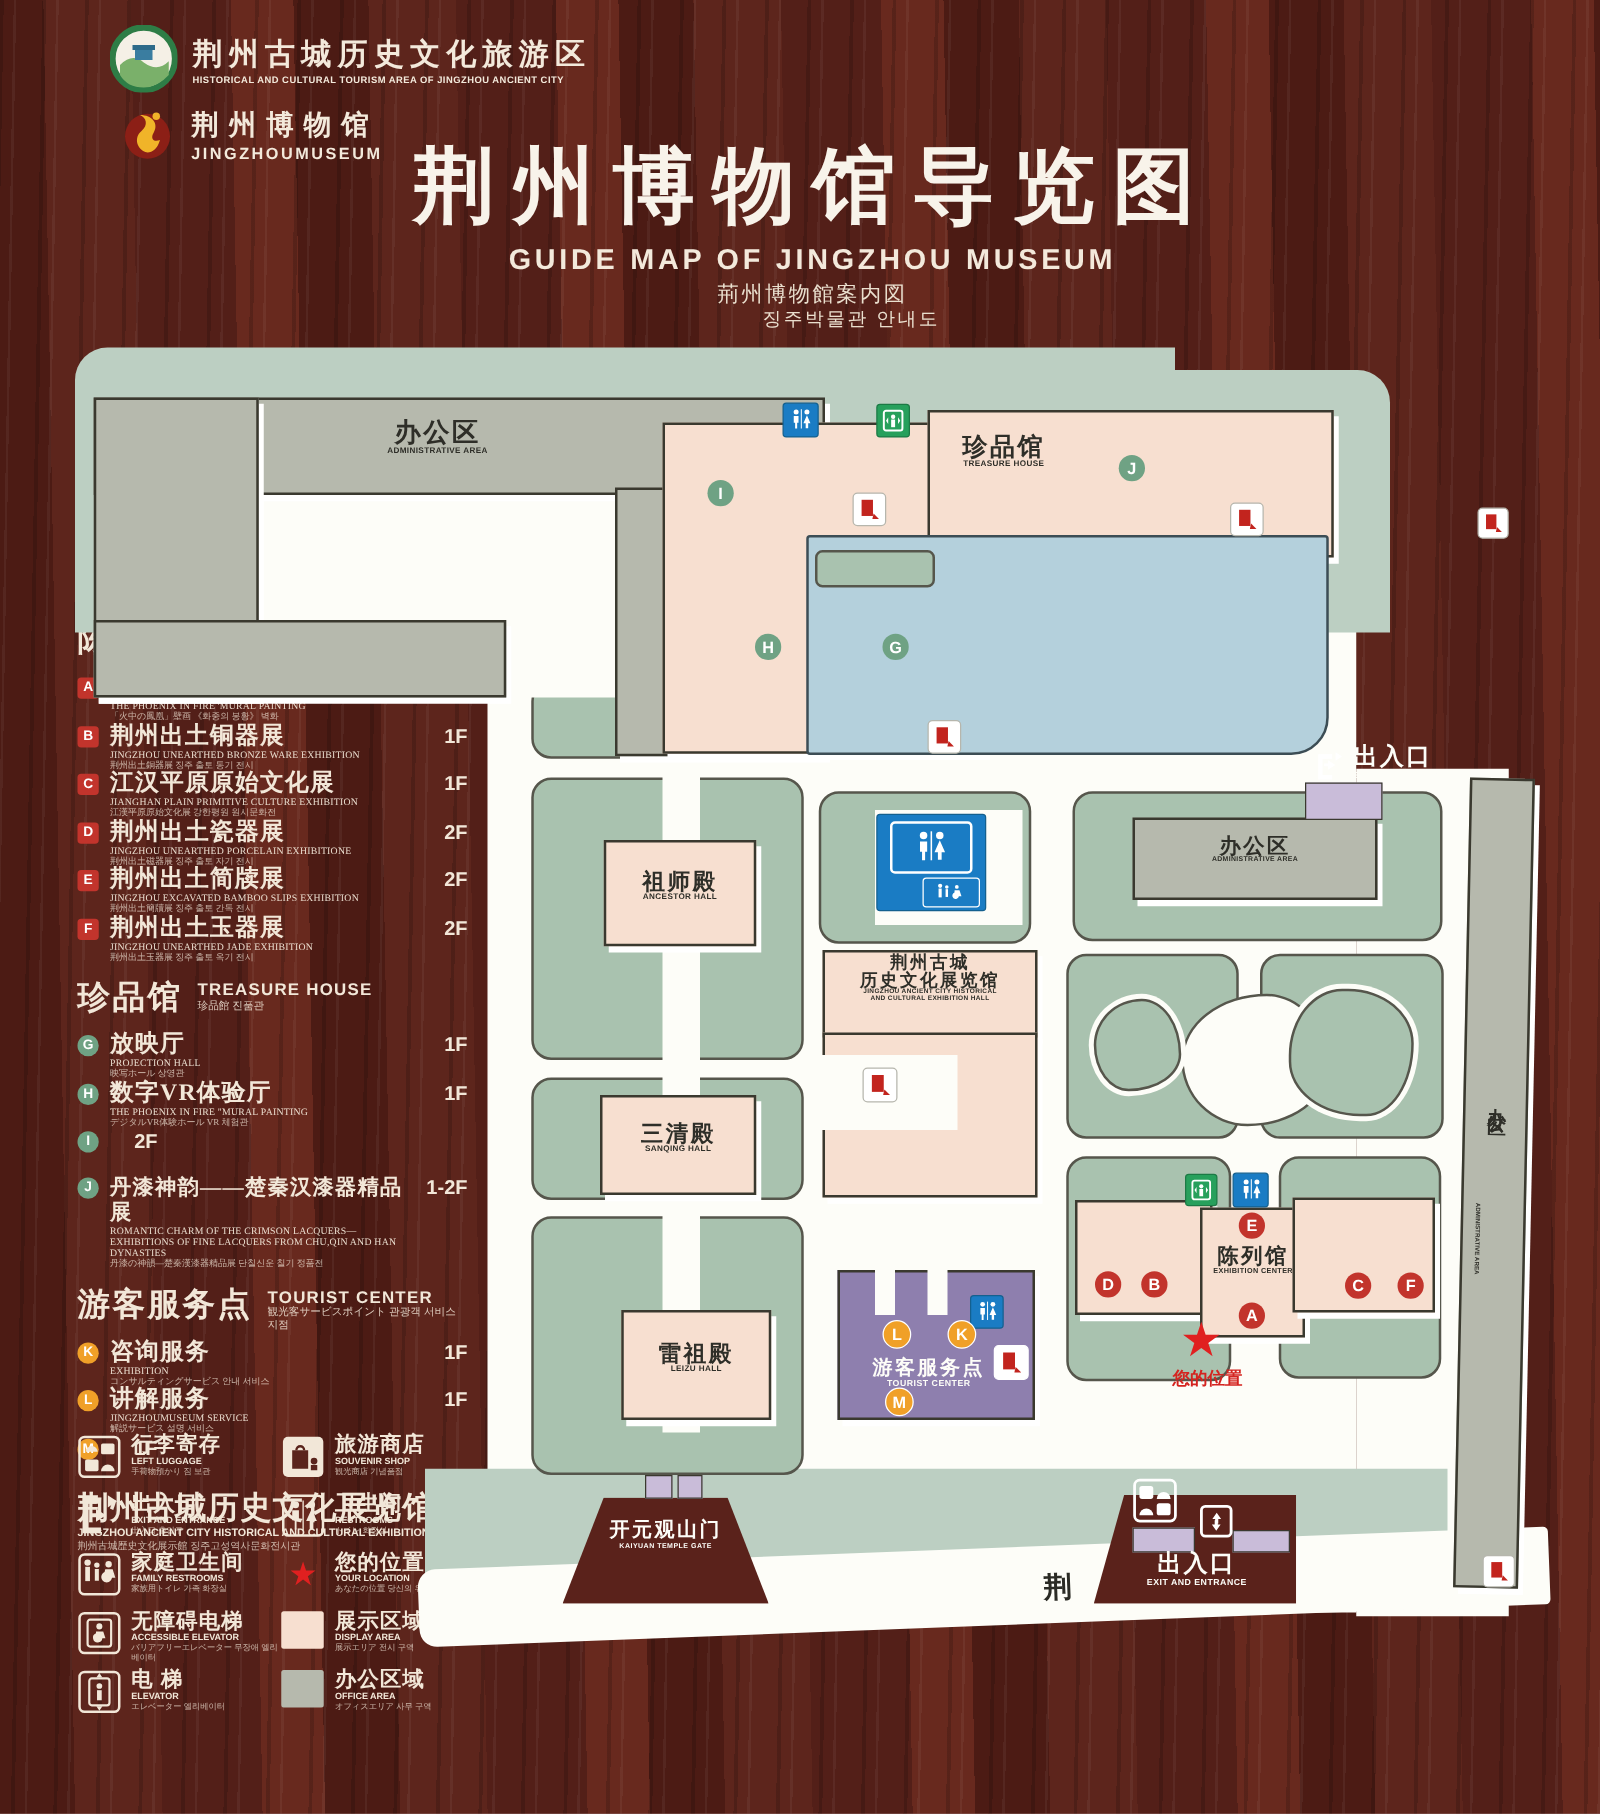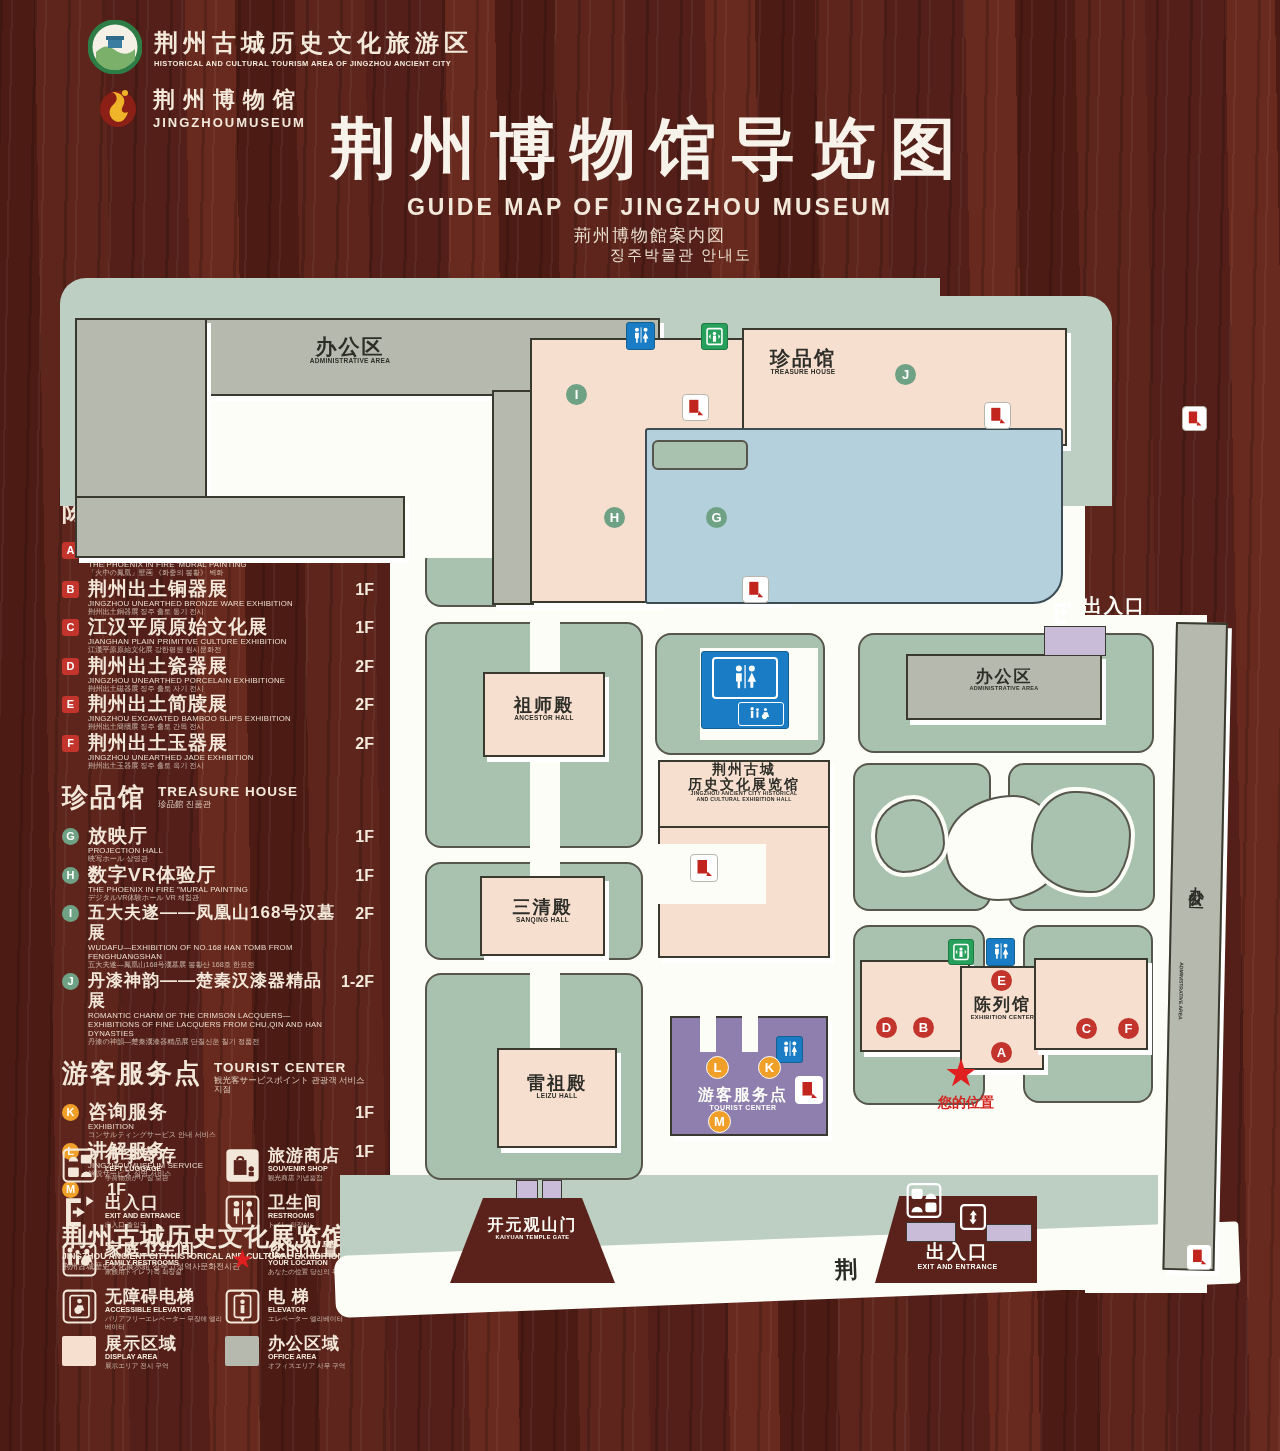--- a/index.html
+++ b/index.html
@@ -25,21 +25,21 @@
   .sec-h .cn{font-size:26px;font-weight:bold;letter-spacing:2px;white-space:nowrap;}
   .sec-h .r{padding-top:5px;line-height:1.1;}
   .sec-h .r b{font-size:13.5px;letter-spacing:1px;display:block;}
   .sec-h .r i{font-style:normal;font-size:8.5px;opacity:.85;display:block;}
   .it{display:flex;min-height:36px;margin-bottom:1px;}
   .bdg{flex:0 0 17px;width:17px;height:17px;margin:2px 9px 0 0;border-radius:50%;
        color:#fff;font-size:11px;font-weight:bold;text-align:center;line-height:17px;}
   .bdg.sq{border-radius:3px;background:#c2342c;}
   .bdg.gr{background:#6fa284;}
   .bdg.or{background:#f0a028;}
-  .it .tx{flex:1;line-height:1;}
+  .it .tx{flex:1;line-height:1;font-family:Liberation Serif, serif;}
   .it .cn{font-size:19px;font-weight:bold;letter-spacing:1px;line-height:20px;}
   .it .en{font-size:7.8px;letter-spacing:.2px;line-height:9px;opacity:.95;}
   .it .sub{font-size:7.2px;line-height:8.5px;opacity:.72;}
   .it .fl{flex:0 0 38px;text-align:right;font-size:16px;font-weight:bold;padding-top:2px;}
   .hall-t{margin-top:8px;line-height:1.05;}
   .hall-t .cn{font-size:25px;font-weight:bold;letter-spacing:1px;white-space:nowrap;}
   .hall-t .en{font-size:8.6px;font-weight:bold;margin-top:3px;}
   .hall-t .sub{font-size:8px;opacity:.75;margin-top:2px;}
   #facil{position:absolute;left:62px;top:1146px;width:330px;display:grid;
          grid-template-columns:163px 163px;grid-auto-rows:47px;color:#f2e7d8;}
@@ -178,21 +178,21 @@
     <div class="c" style="font-size:18px;">祖师殿</div>
     <div class="e">ANCESTOR HALL</div>
   </div>
 </div>
 <div class="abs pink bld" style="left:480px;top:876px;width:125px;height:80px;z-index:5;">
   <div class="mlbl" style="margin-top:20px;">
     <div class="c" style="font-size:18px;">三清殿</div>
     <div class="e">SANQING HALL</div>
   </div>
 </div>
-<div class="abs pink bld" style="left:497px;top:1048px;width:120px;height:100px;z-index:5;">
+<div class="abs pink bld" style="left:497px;top:1048px;width:120px;height:88px;z-index:5;">
   <div class="mlbl" style="margin-top:24px;">
     <div class="c" style="font-size:18px;">雷祖殿</div>
     <div class="e">LEIZU HALL</div>
   </div>
 </div>
 
 <div class="abs pink bld" style="left:658px;top:760px;width:172px;height:70px;z-index:5;">
   <div class="mlbl" style="margin-top:0;">
     <div class="c" style="font-size:14px;">荆州古城</div>
     <div class="c" style="font-size:14px;">历史文化展览馆</div>
@@ -477,25 +477,20 @@
         <span class="bdg gr">H</span>
         <div class="tx">
           <div class="cn">数字VR体验厅</div>
           <div class="en">THE PHOENIX IN FIRE "MURAL PAINTING</div>
           <div class="sub">デジタルVR体験ホール  VR 체험관</div>
         </div>
         <span class="fl">1F</span>
       </div>
   <div class="it">
         <span class="bdg gr">I</span>
-        <div class="tx">
-          <div class="cn" style="font-size:17px;">五大夫遂——凤凰山168号汉墓展</div>
-          <div class="en">WUDAFU—EXHIBITION OF NO.168 HAN TOMB FROM FENGHUANGSHAN</div>
-          <div class="sub">五大夫遂—鳳凰山168号漢墓展  봉황산 168호 한묘전</div>
-        </div>
         <span class="fl">2F</span>
       </div>
   <div class="it" style="min-height:52px;">
         <span class="bdg gr">J</span>
         <div class="tx">
           <div class="cn" style="font-size:17px;">丹漆神韵——楚秦汉漆器精品展</div>
           <div class="en">ROMANTIC CHARM OF THE CRIMSON LACQUERS— EXHIBITIONS OF FINE LACQUERS FROM CHU,QIN AND HAN DYNASTIES</div>
           <div class="sub">丹漆の神韻—楚秦漢漆器精品展  단칠신운 칠기 정품전</div>
         </div>
         <span class="fl">1-2F</span>
@@ -631,47 +626,47 @@
               <path d="M11 12h4.3l1.3 4h-1.8a2.8 2.8 0 1 1-3.8-2.9z"></path>
             </g>
           </svg></span>
     <div class="t">
           <div class="cn">无障碍电梯</div>
           <div class="en">ACCESSIBLE ELEVATOR</div>
           <div class="sub">バリアフリーエレベーター  무장애 엘리베이터</div>
         </div>
   </div>
   <div class="fc">
+    <span class="ico">
+          <span class="swatch" style="display:block;background:#f7dfd0;"></span>
+        </span>
+    <div class="t">
+          <div class="cn">展示区域</div>
+          <div class="en">DISPLAY AREA</div>
+          <div class="sub">展示エリア  전시 구역</div>
+        </div>
+  </div>
+  <div class="fc">
     <span class="ico"><svg width="35" height="35" viewBox="0 0 26 26">
             <rect x="1.2" y="1.2" width="23.6" height="23.6" rx="3" fill="none" stroke="#f2e7d8" stroke-width="1.5"></rect>
             <rect x="7" y="5" width="12" height="16" rx="1.5" fill="none" stroke="#f2e7d8" stroke-width="1.3"></rect>
             <g fill="#f2e7d8">
               <circle cx="13" cy="9.5" r="1.7"></circle>
               <rect x="11.6" y="12" width="2.8" height="6"></rect>
               <path d="M13 1.8l1.8 2.6h-3.6zM13 24.2l-1.8-2.6h3.6z"></path>
             </g>
           </svg></span>
     <div class="t">
           <div class="cn">电  梯</div>
           <div class="en">ELEVATOR</div>
           <div class="sub">エレベーター  엘리베이터</div>
         </div>
   </div>
   <div class="fc">
     <span class="ico">
-          <span class="swatch" style="display:block;background:#f7dfd0;"></span>
-        </span>
-    <div class="t">
-          <div class="cn">展示区域</div>
-          <div class="en">DISPLAY AREA</div>
-          <div class="sub">展示エリア  전시 구역</div>
-        </div>
-  </div>
-  <div class="fc">
-    <span class="ico">
           <span class="swatch" style="display:block;background:#b6b9ad;"></span>
         </span>
     <div class="t">
           <div class="cn">办公区域</div>
           <div class="en">OFFICE AREA</div>
           <div class="sub">オフィスエリア  사무 구역</div>
         </div>
   </div>
 </div>
 

